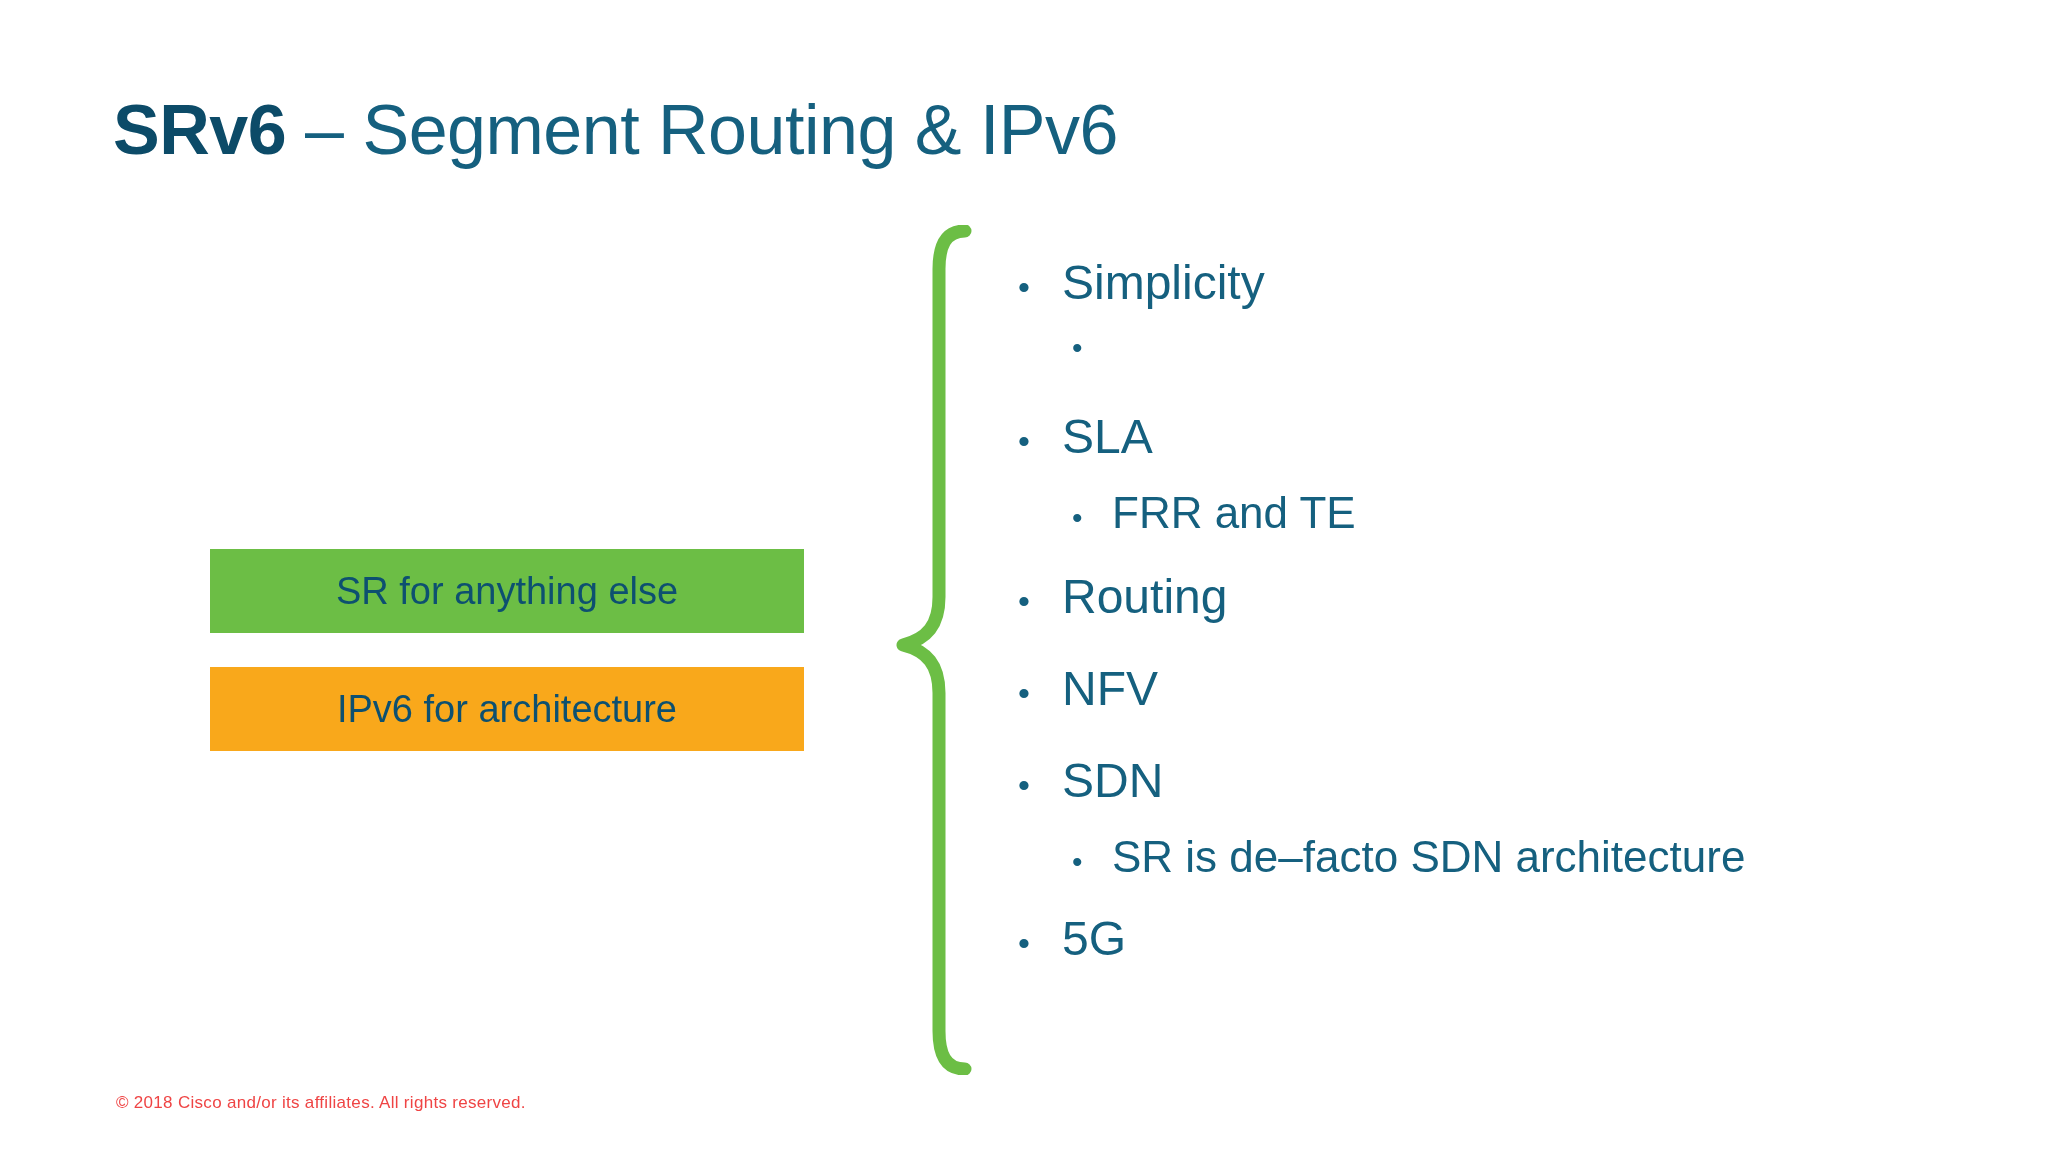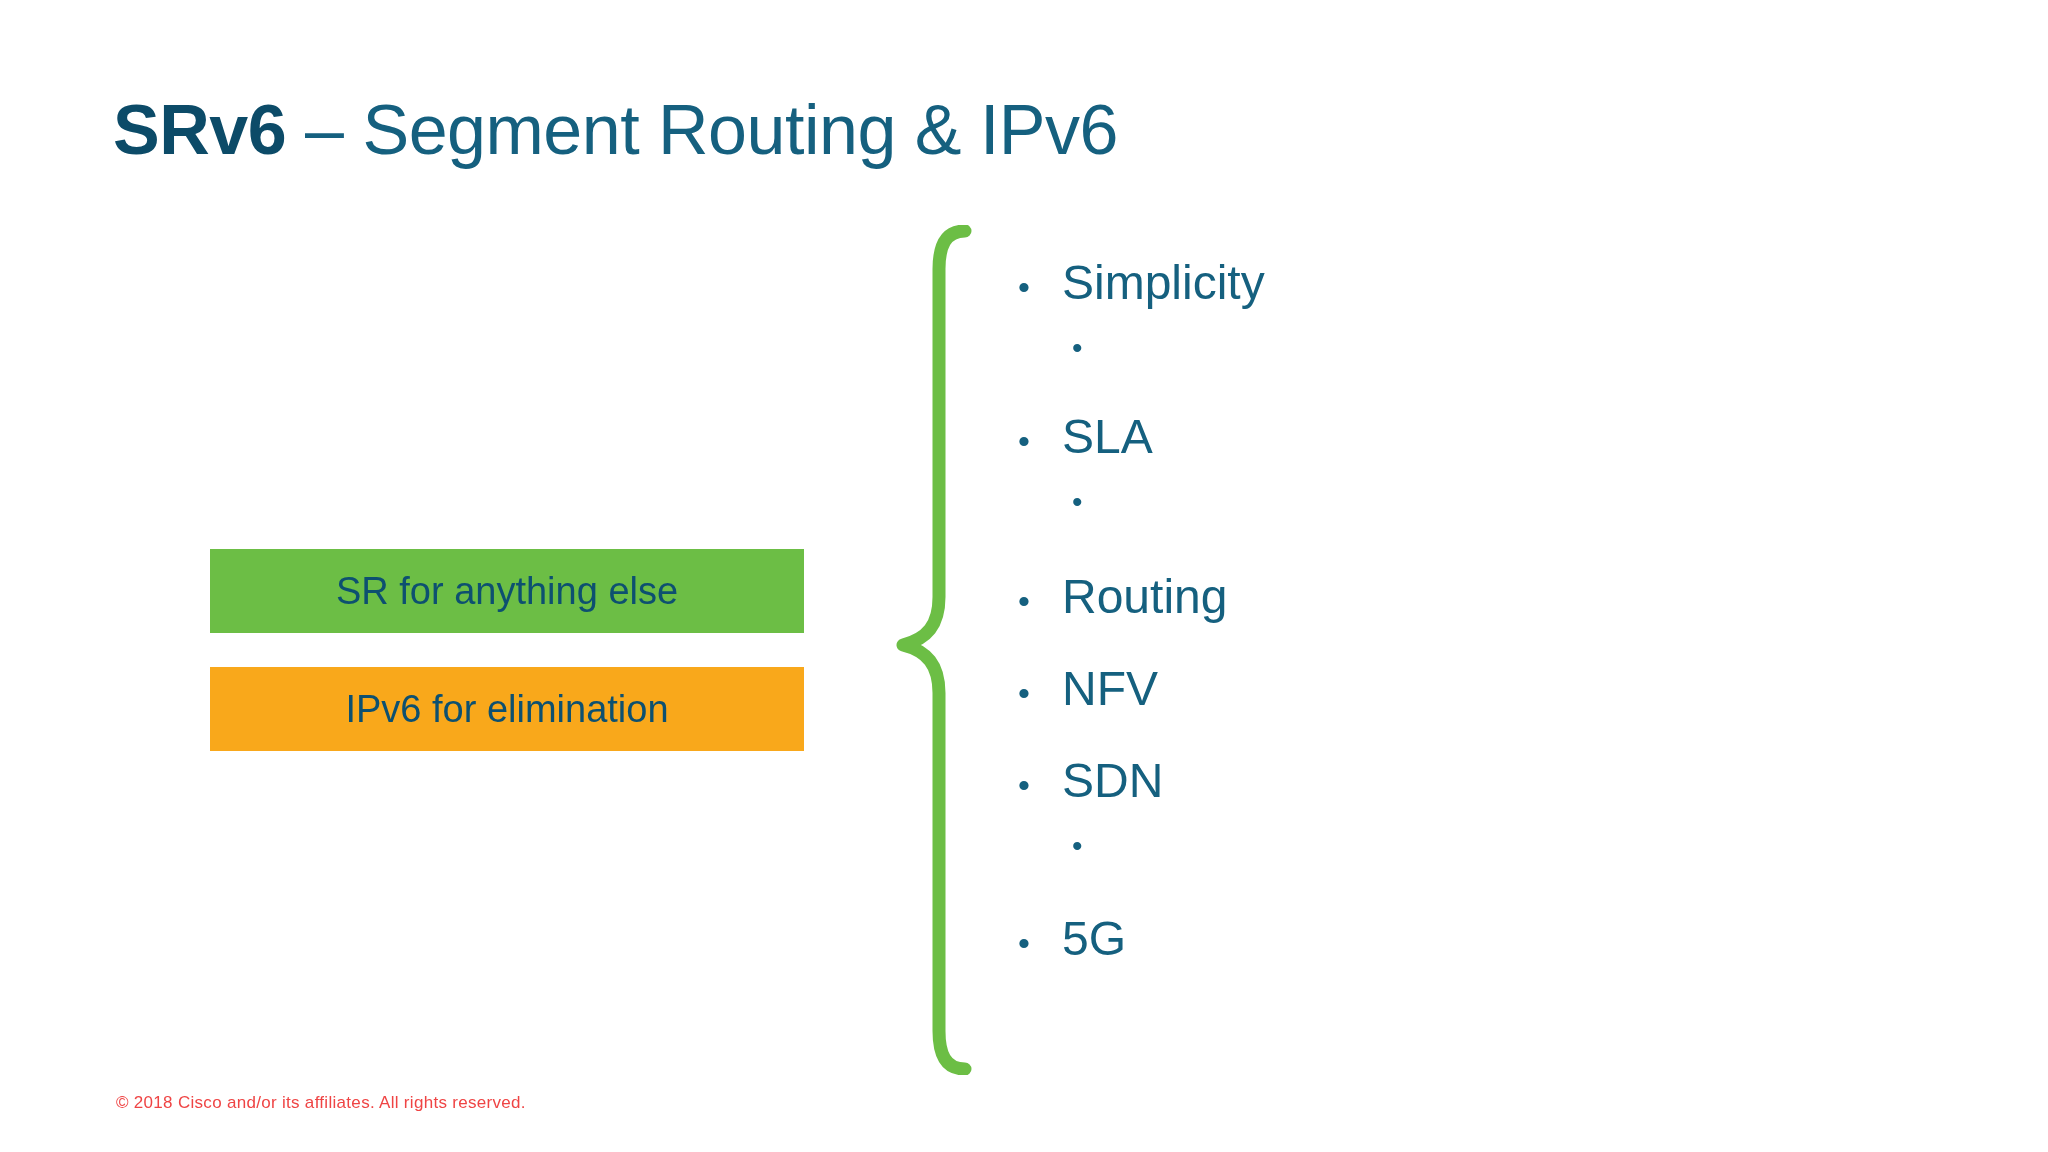--- a/index.html
+++ b/index.html
@@ -150,21 +150,21 @@
 
   <div class="slide-title">
     <span class="title-strong">SRv6</span><span class="title-rest"> – Segment Routing &amp; IPv6</span>
   </div>
 
   <div class="callout" id="callout-green">
     <span class="callout-label">SR for anything else</span>
   </div>
 
   <div class="callout" id="callout-orange">
-    <span class="callout-label">IPv6 for elimination</span>
+    <span class="callout-label">IPv6 for architecture</span>
   </div>
 
   <div class="brace">
     <svg width="90" height="850" viewBox="0 0 90 850" xmlns="http://www.w3.org/2000/svg">
       <path d="M 72 6
                C 52 6, 46 22, 46 44
                L 46 372
                C 46 400, 34 414, 10 420
                C 34 426, 46 440, 46 468
                L 46 806
@@ -183,39 +183,41 @@
       <span class="bullet-dot">•</span>
     </div>
 
     <div class="bullet-row lvl1 sp-c">
       <span class="bullet-dot">•</span>
       <span class="bullet-text">SLA</span>
     </div>
 
     <div class="bullet-row lvl2 sp-d">
       <span class="bullet-dot">•</span>
+      <span class="bullet-text">FRR and TE</span>
     </div>
 
     <div class="bullet-row lvl1 sp-e">
       <span class="bullet-dot">•</span>
       <span class="bullet-text">Routing</span>
     </div>
 
     <div class="bullet-row lvl1 sp-f">
       <span class="bullet-dot">•</span>
       <span class="bullet-text">NFV</span>
     </div>
 
     <div class="bullet-row lvl1 sp-g">
       <span class="bullet-dot">•</span>
       <span class="bullet-text">SDN</span>
     </div>
 
     <div class="bullet-row lvl2 sp-h">
       <span class="bullet-dot">•</span>
+      <span class="bullet-text">SR is de–facto SDN architecture</span>
     </div>
 
     <div class="bullet-row lvl1 sp-i">
       <span class="bullet-dot">•</span>
       <span class="bullet-text">5G</span>
     </div>
 
   </div>
 
   <div class="footer">© 2018  Cisco and/or its affiliates. All rights reserved.</div>

